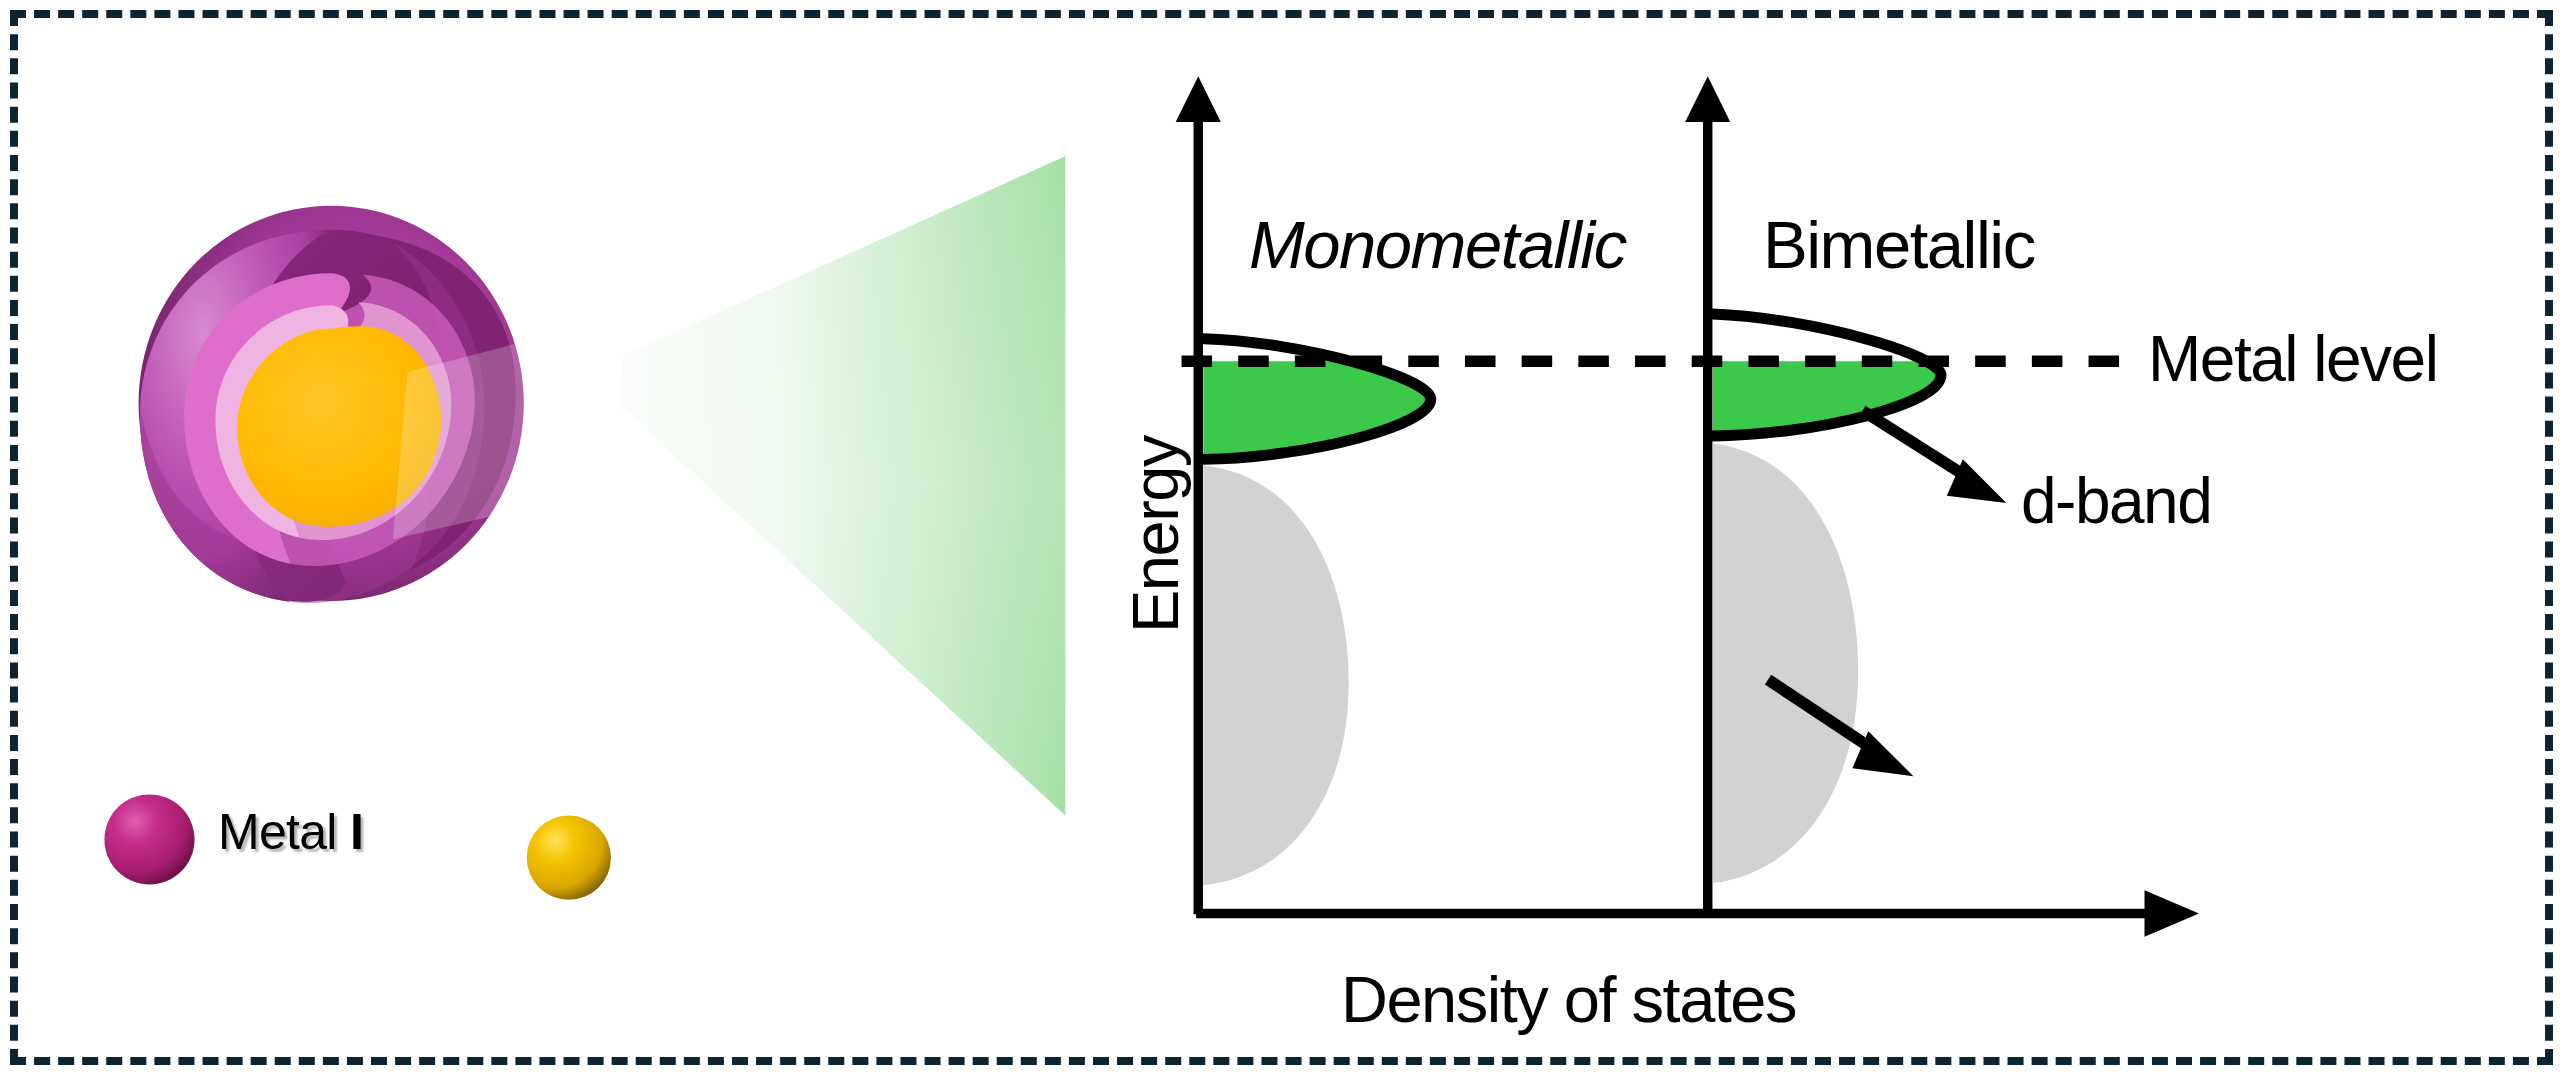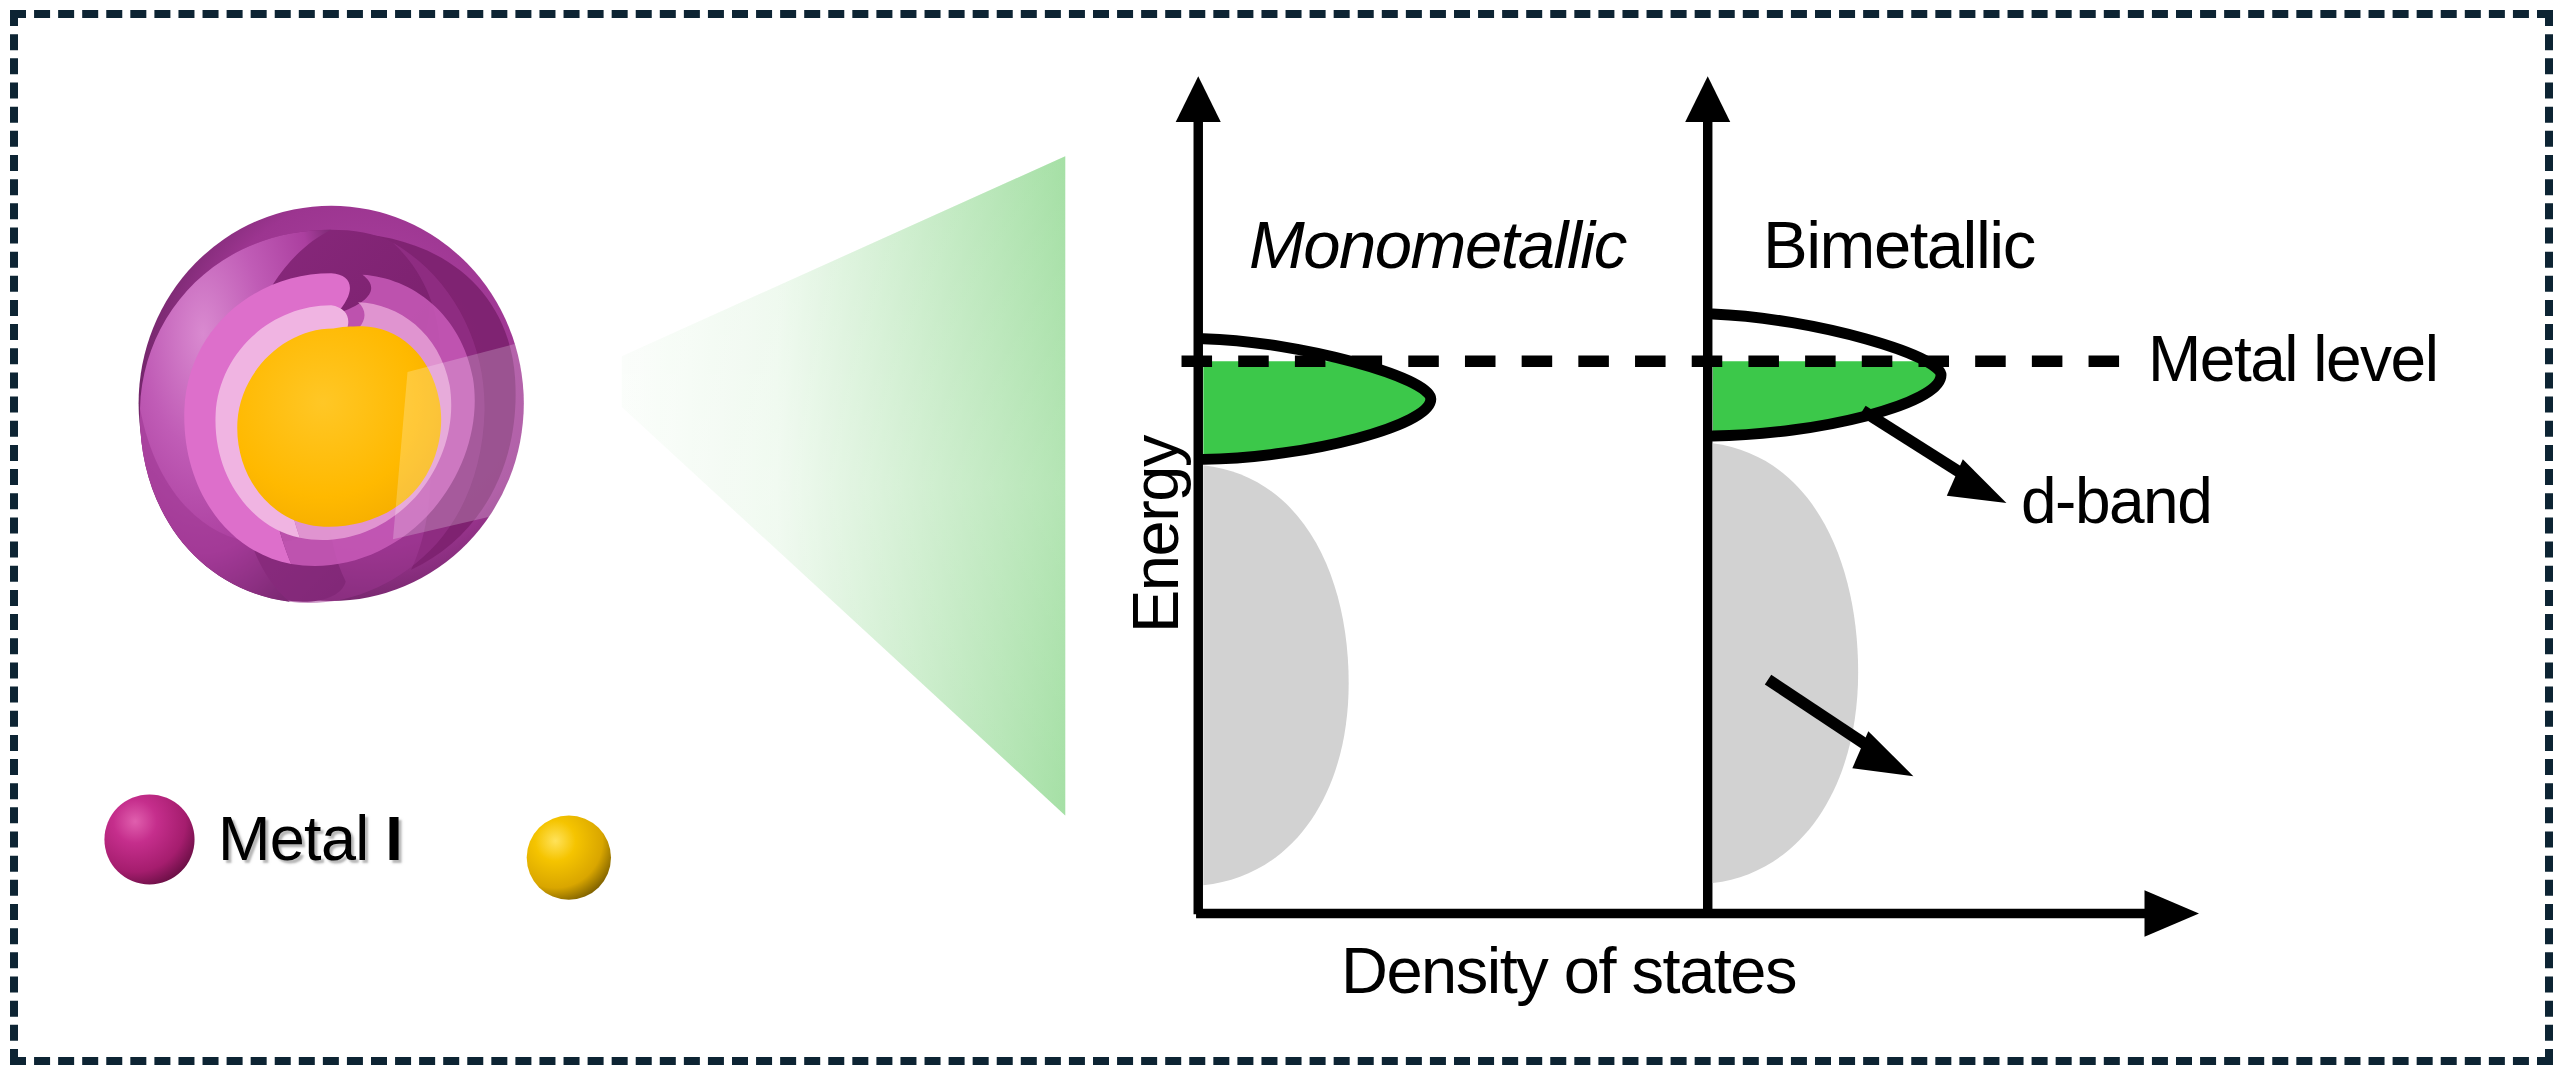--- a/index.html
+++ b/index.html
@@ -23,28 +23,28 @@
   }
   svg.layer{position:absolute;left:0;top:0;width:2576px;height:1088px;overflow:visible;}
   .txt{
     position:absolute;
     color:#000000;
     font-family:"Liberation Sans", sans-serif;
     white-space:nowrap;
     line-height:1;
   }
   .legend-label{
-    font-size:63px;
+    font-size:50px;
     letter-spacing:-0.7px;
     text-shadow:2.9px 2.9px 2.2px rgba(120,120,120,0.55);
   }
   .legend-label b{font-weight:bold;}
   .panel-title{font-size:67px;letter-spacing:-1.5px;}
   .annot{font-size:64px;letter-spacing:-1.5px;}
-  .axis-x-label{font-size:65px;letter-spacing:-1.5px;}
+  .axis-x-label{font-size:65px;letter-spacing:-1.5px;margin-top:29px;}
   .axis-y-label{
     font-size:65px;letter-spacing:-1.5px;
     transform-origin:0 0;
     transform:rotate(-90deg);
   }
 </style>
 </head>
 <body>
 
 <div id="figure">

